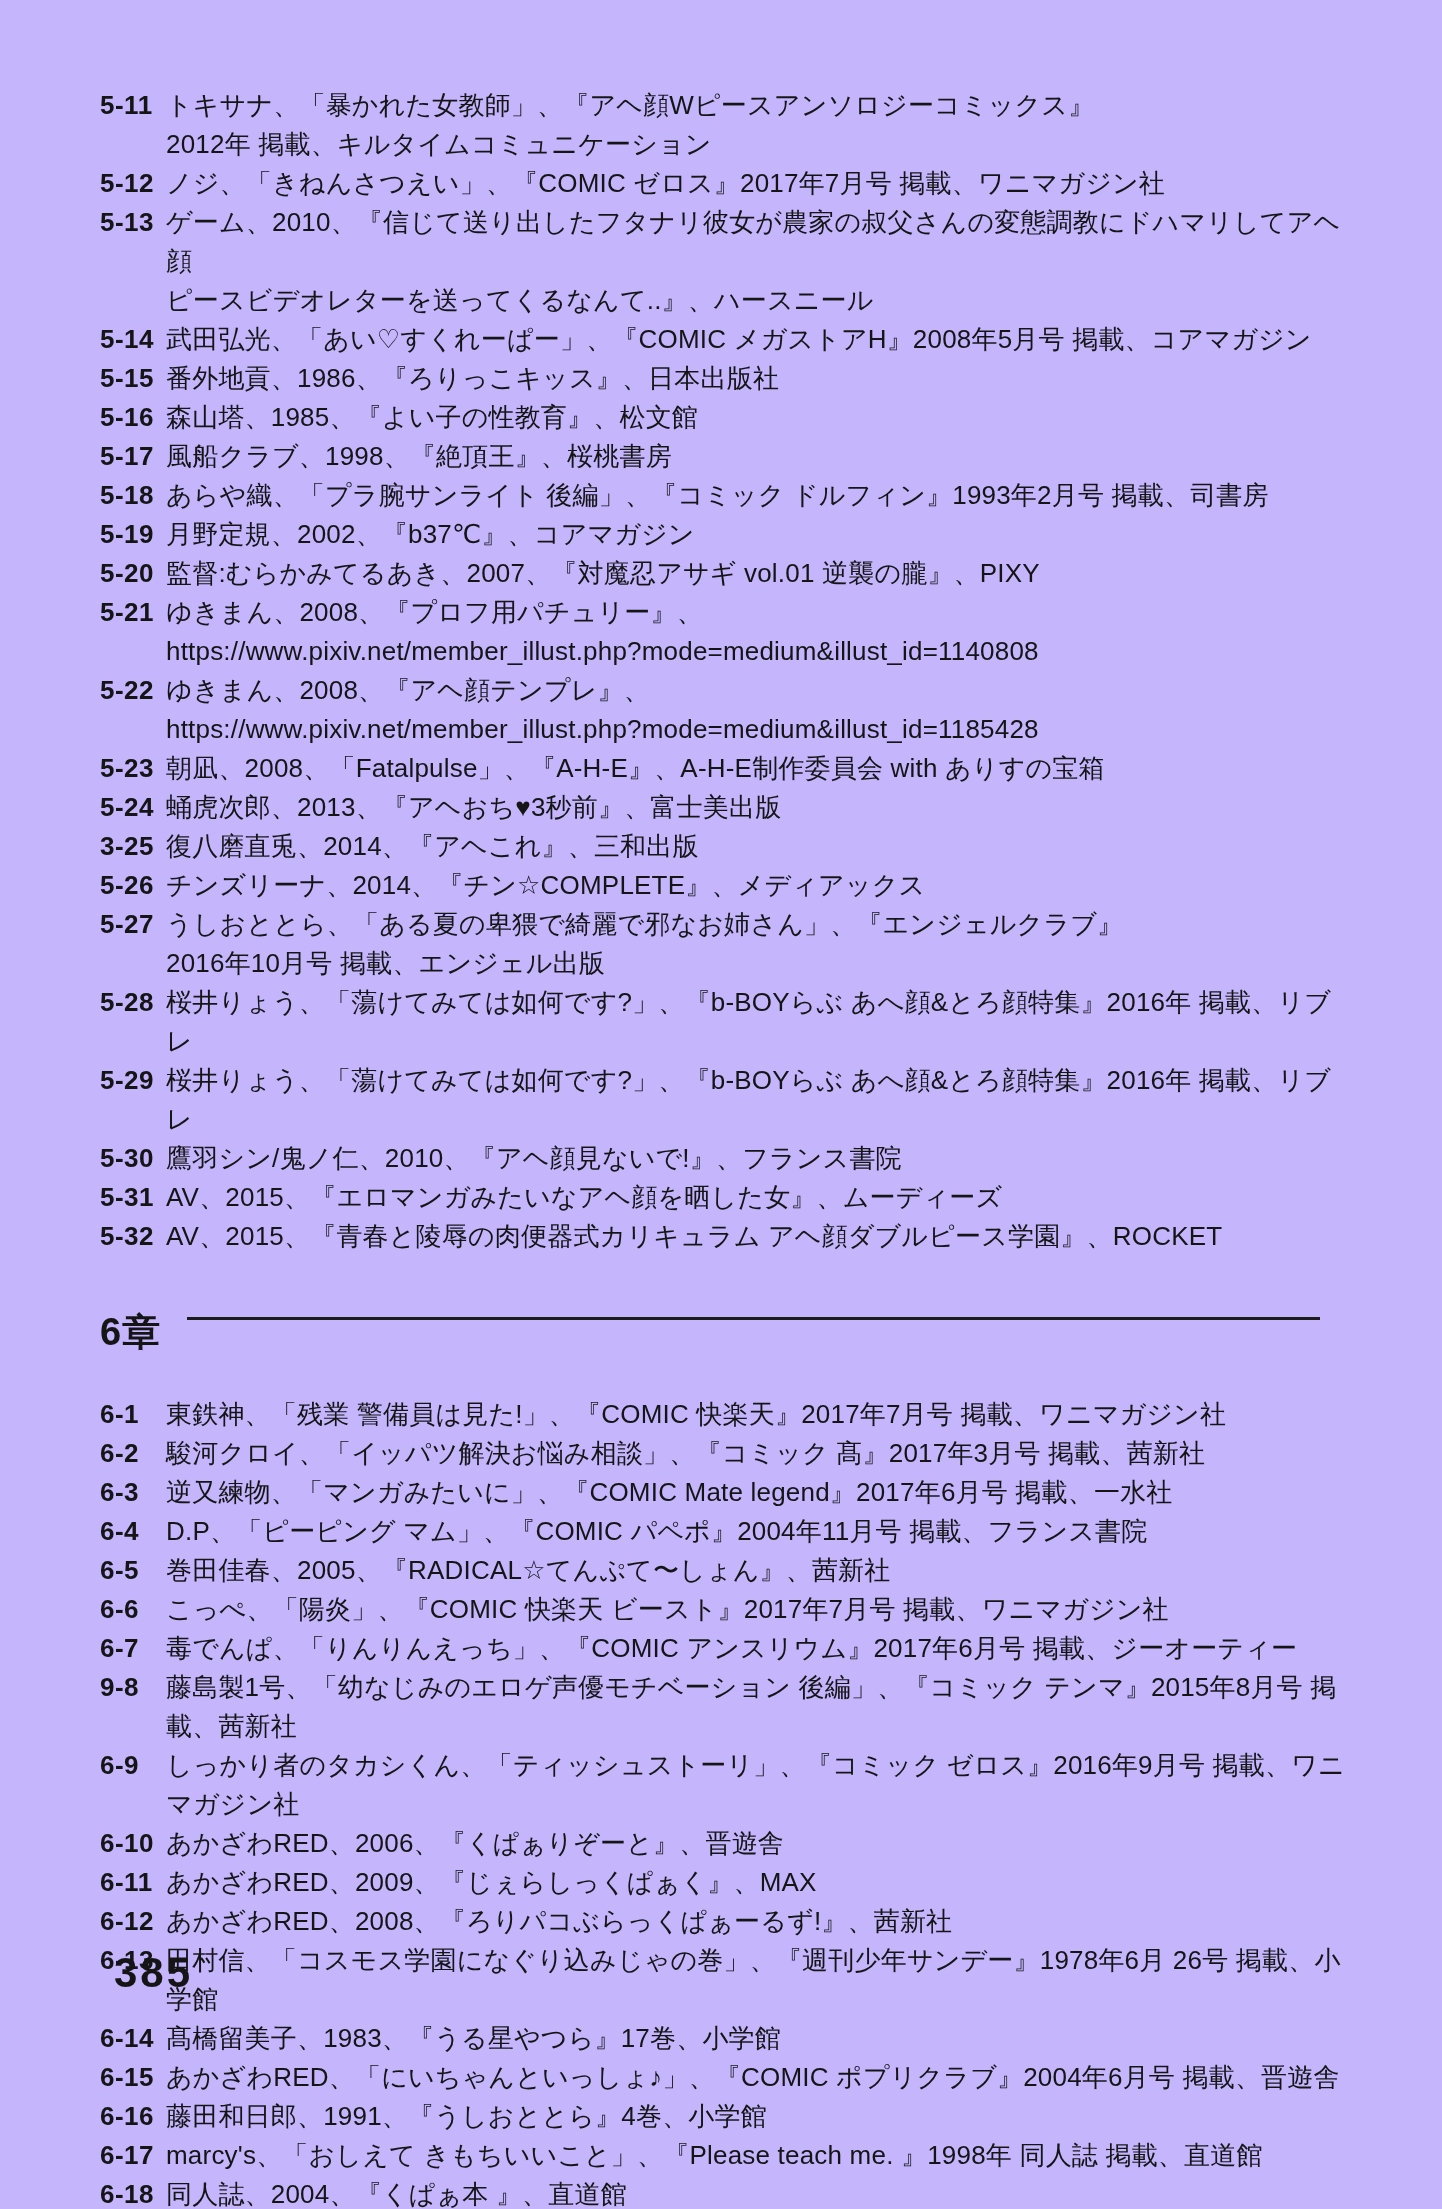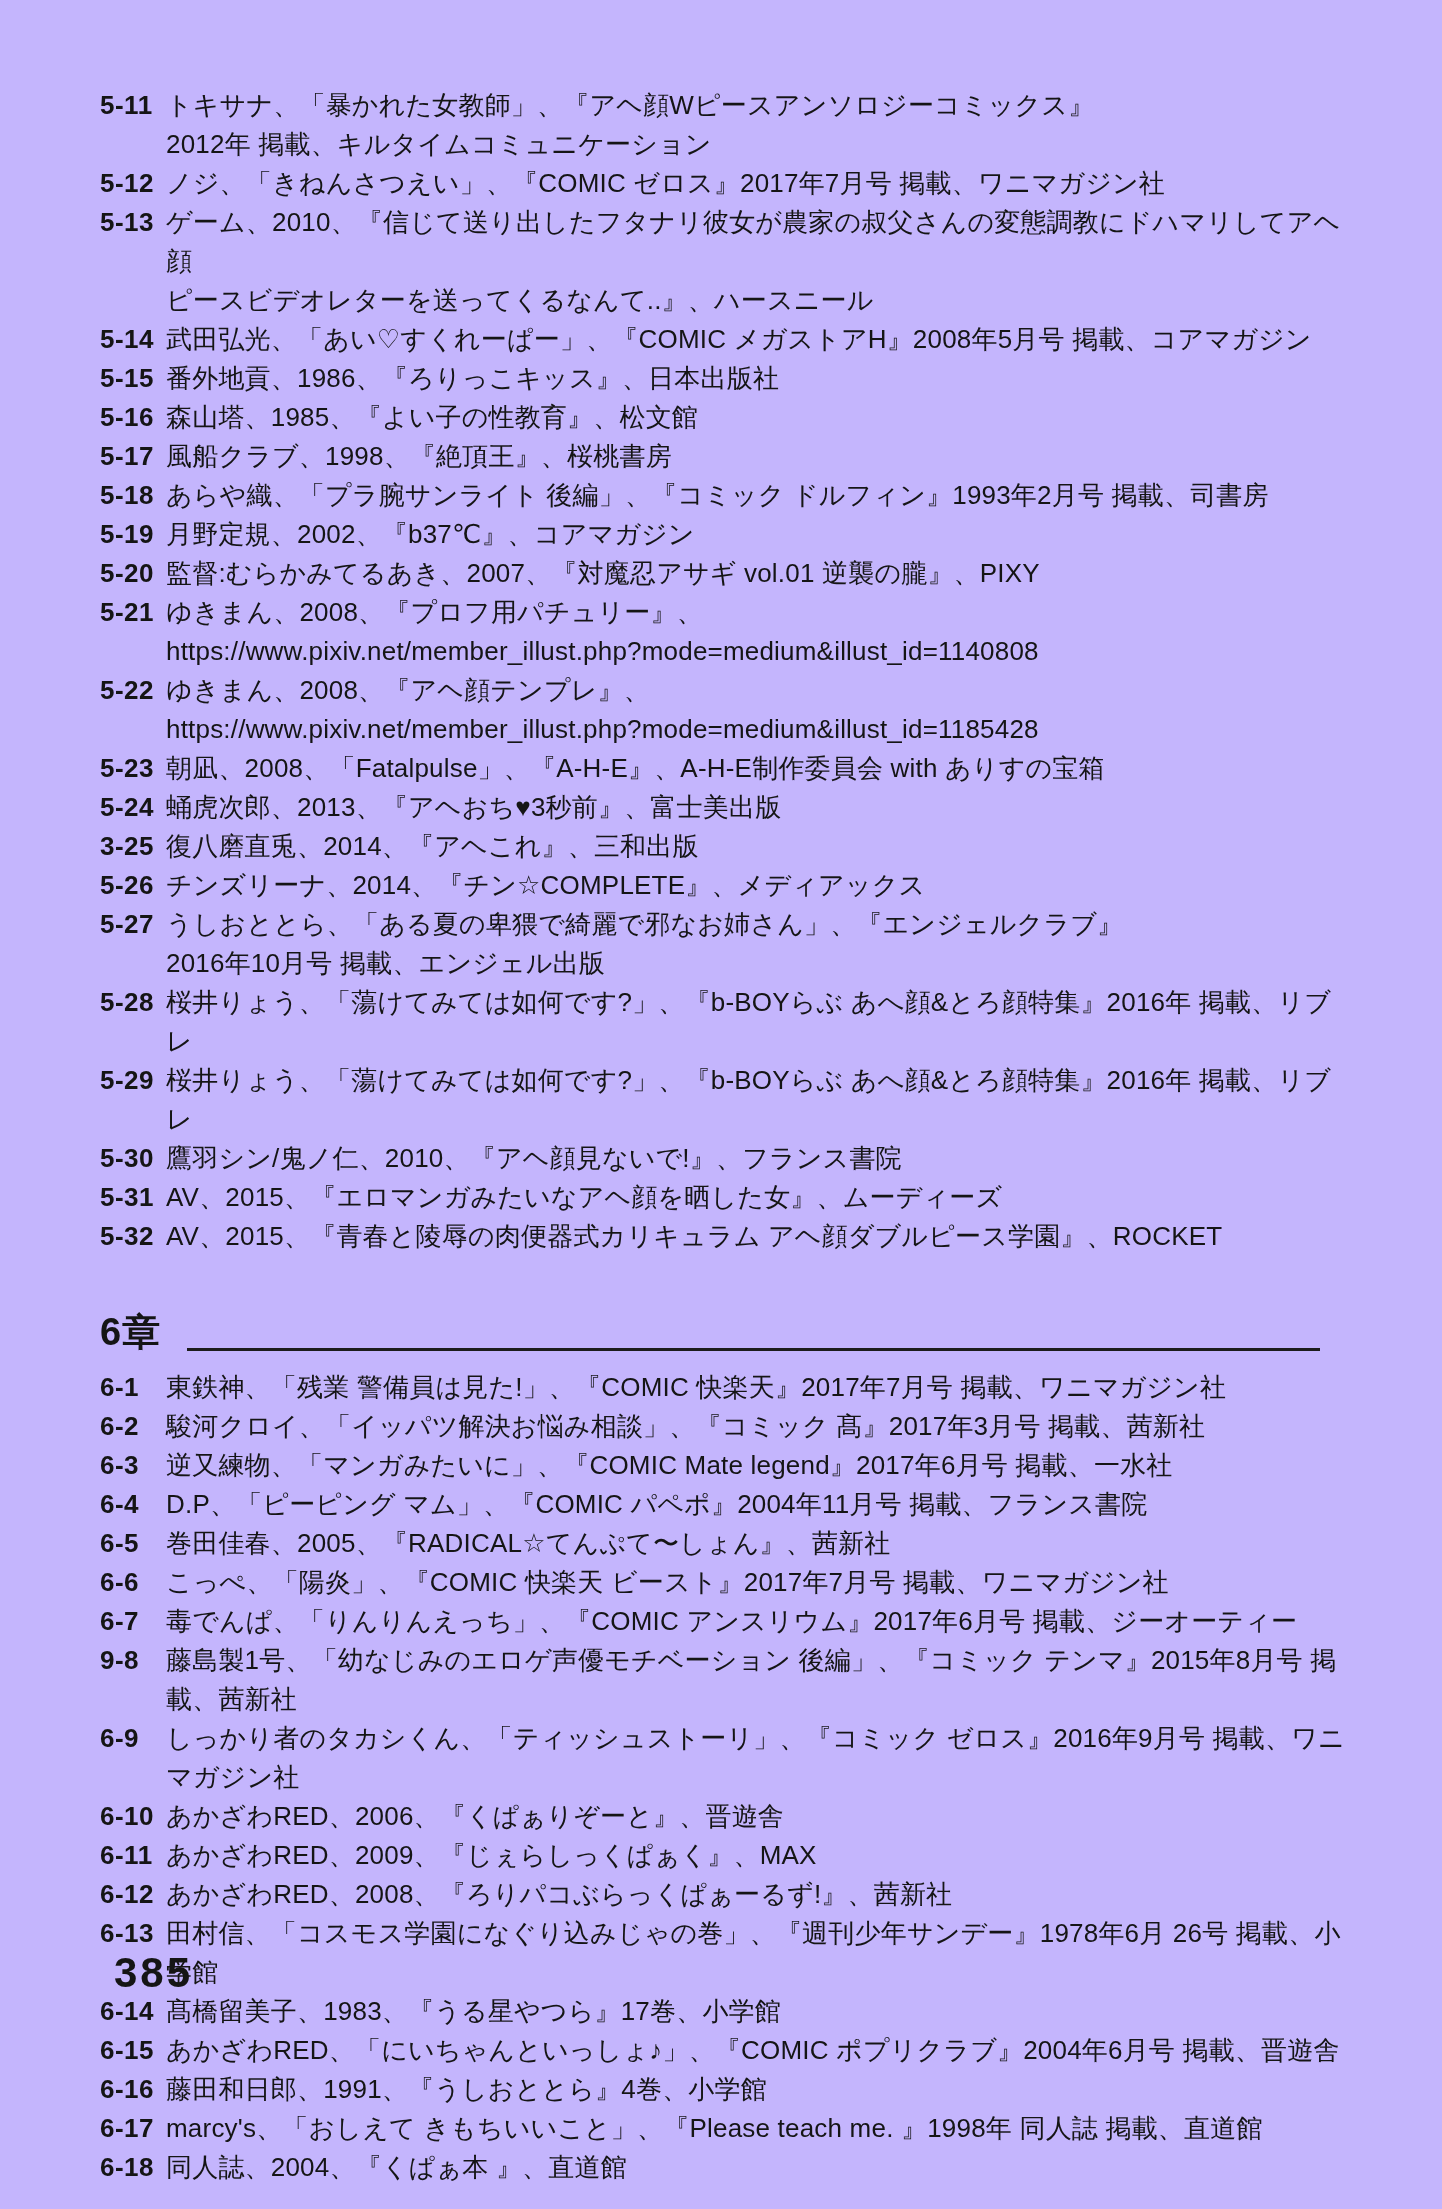--- a/index.html
+++ b/index.html
@@ -34,22 +34,22 @@
     letter-spacing: 0.5px;
     white-space: nowrap;
   }
   .entry-text {
     flex: 1;
     letter-spacing: 0.2px;
   }
   .entry-line { display: block; }
   .chapter-header {
     display: flex;
-    align-items: flex-end;
-    margin: 57px 0 17px 0;
+    align-items: flex-start;
+    margin: 57px 0 44px 0;
     gap: 8px;
   }
   .chapter-title {
     font-size: 38px;
     font-weight: 700;
     letter-spacing: 1px;
     line-height: 1;
   }
   .chapter-rule {
     flex: 1;

